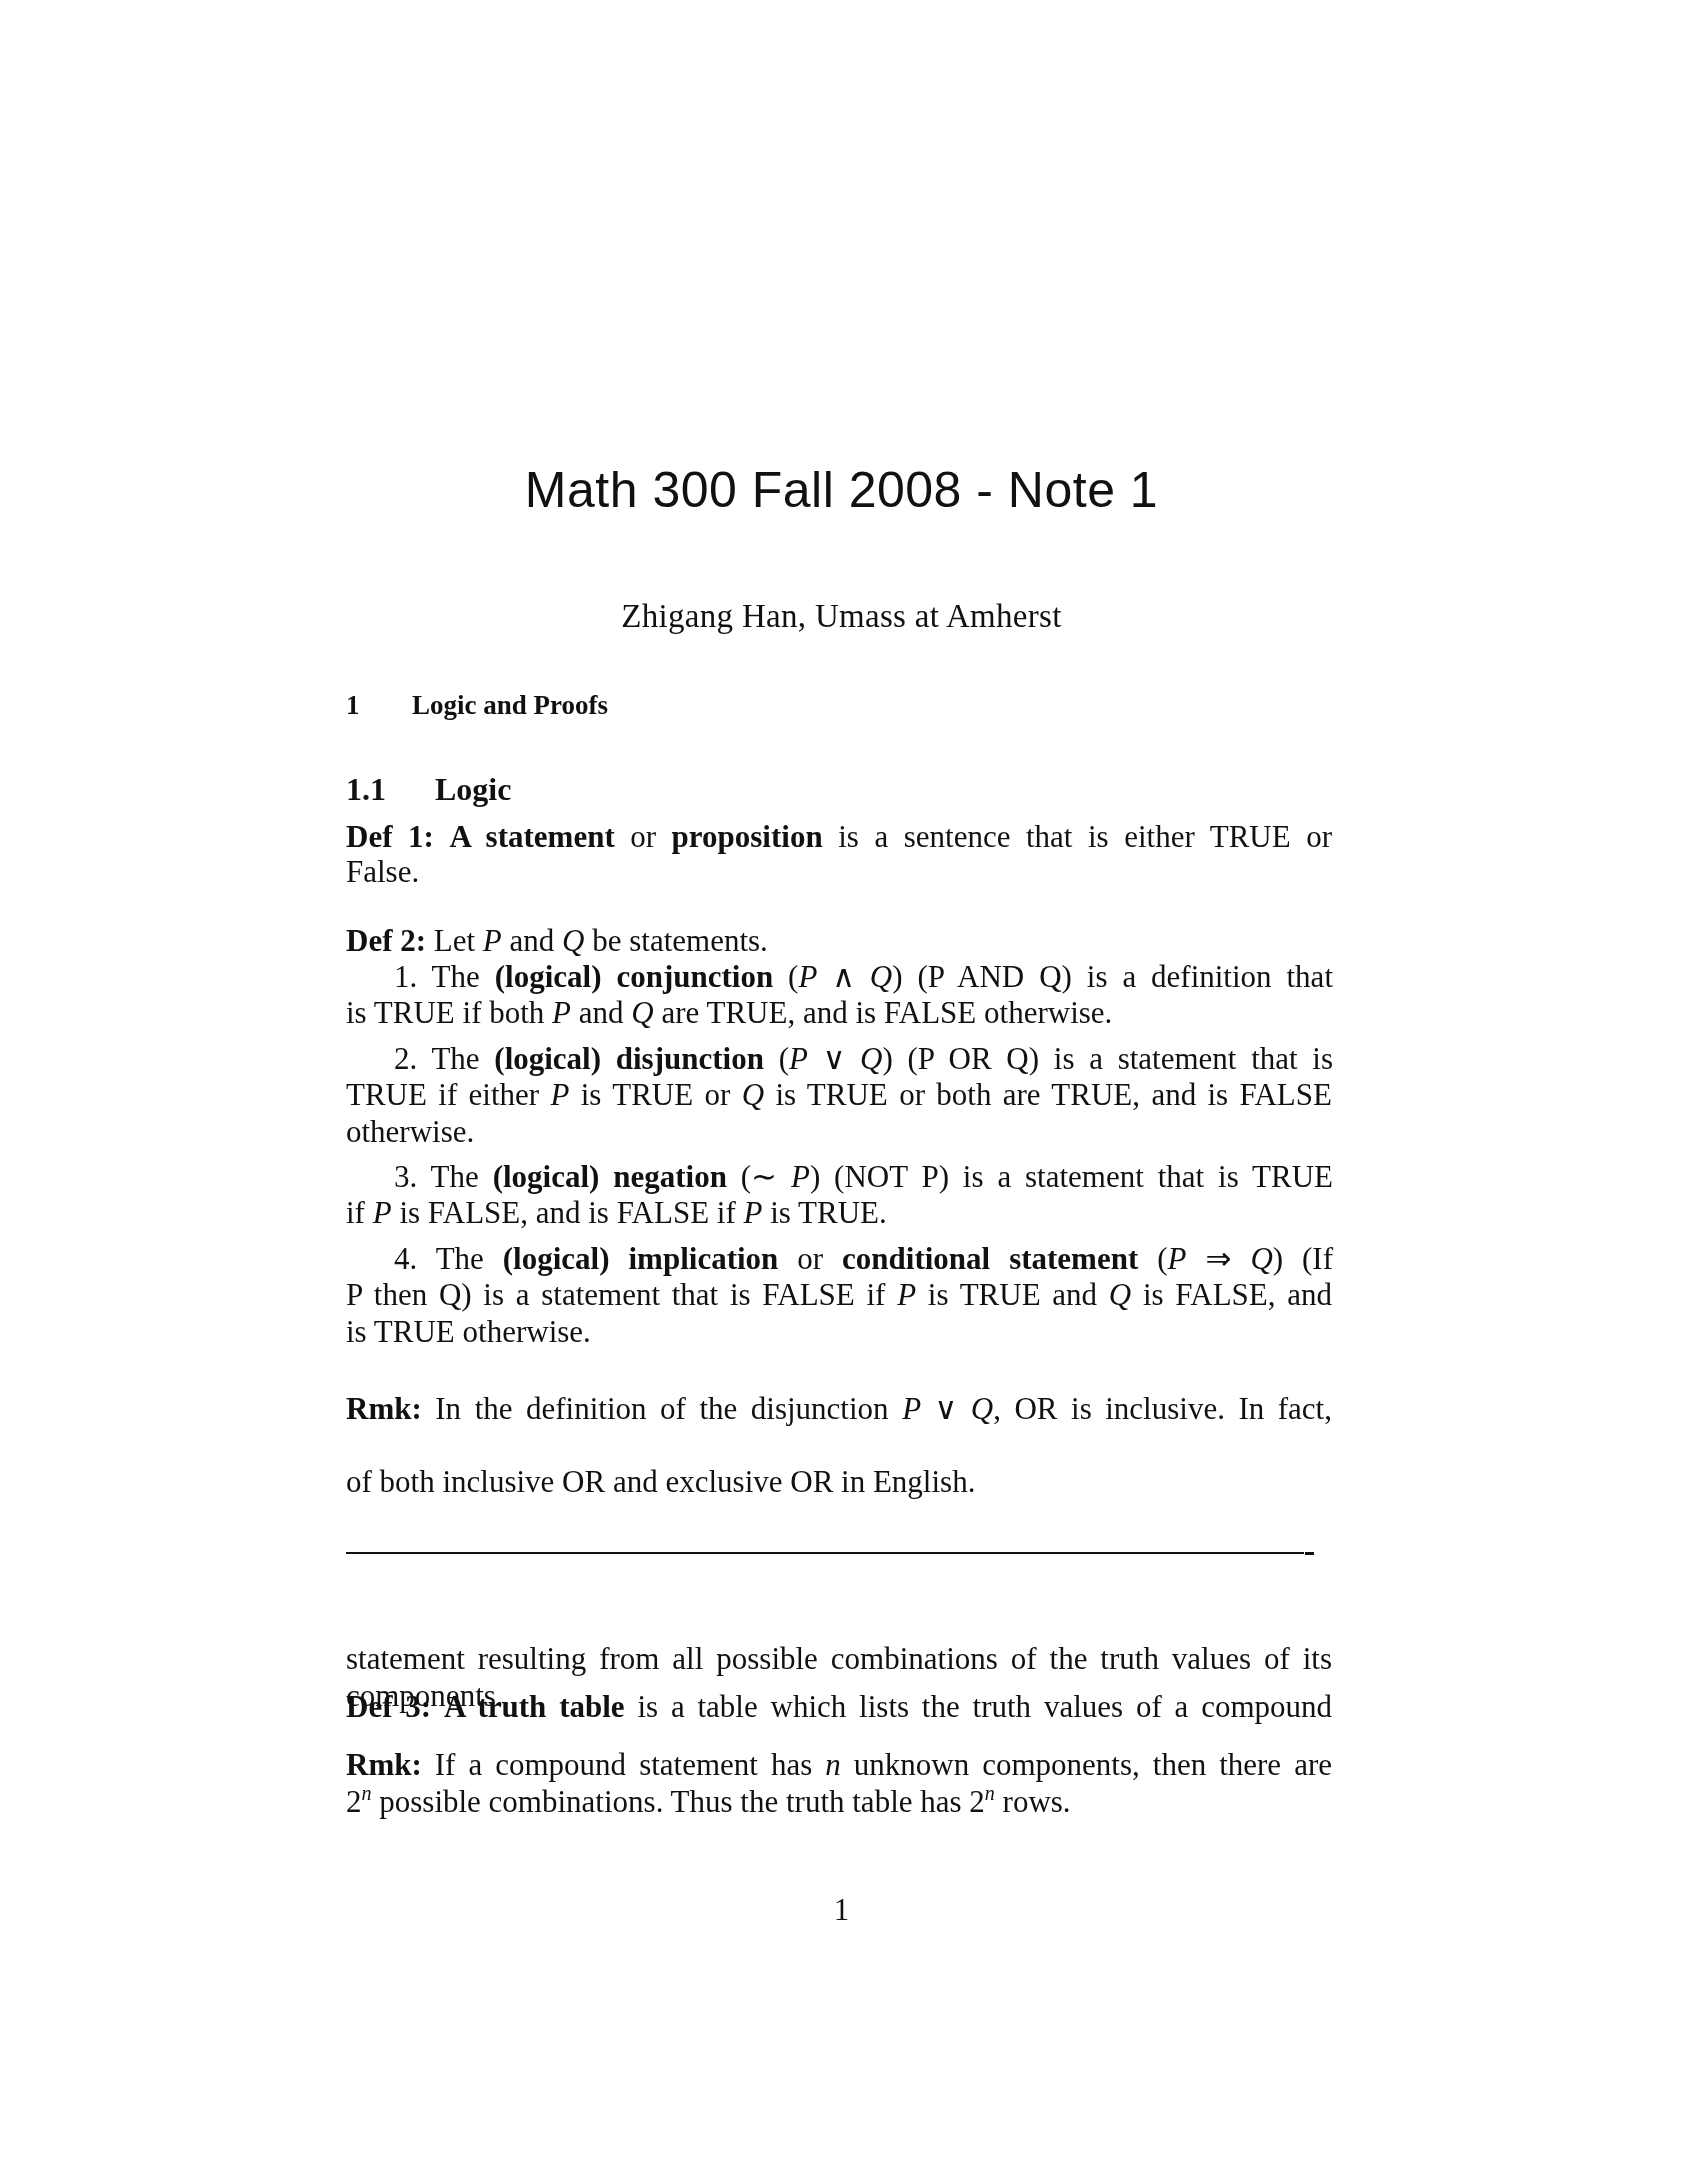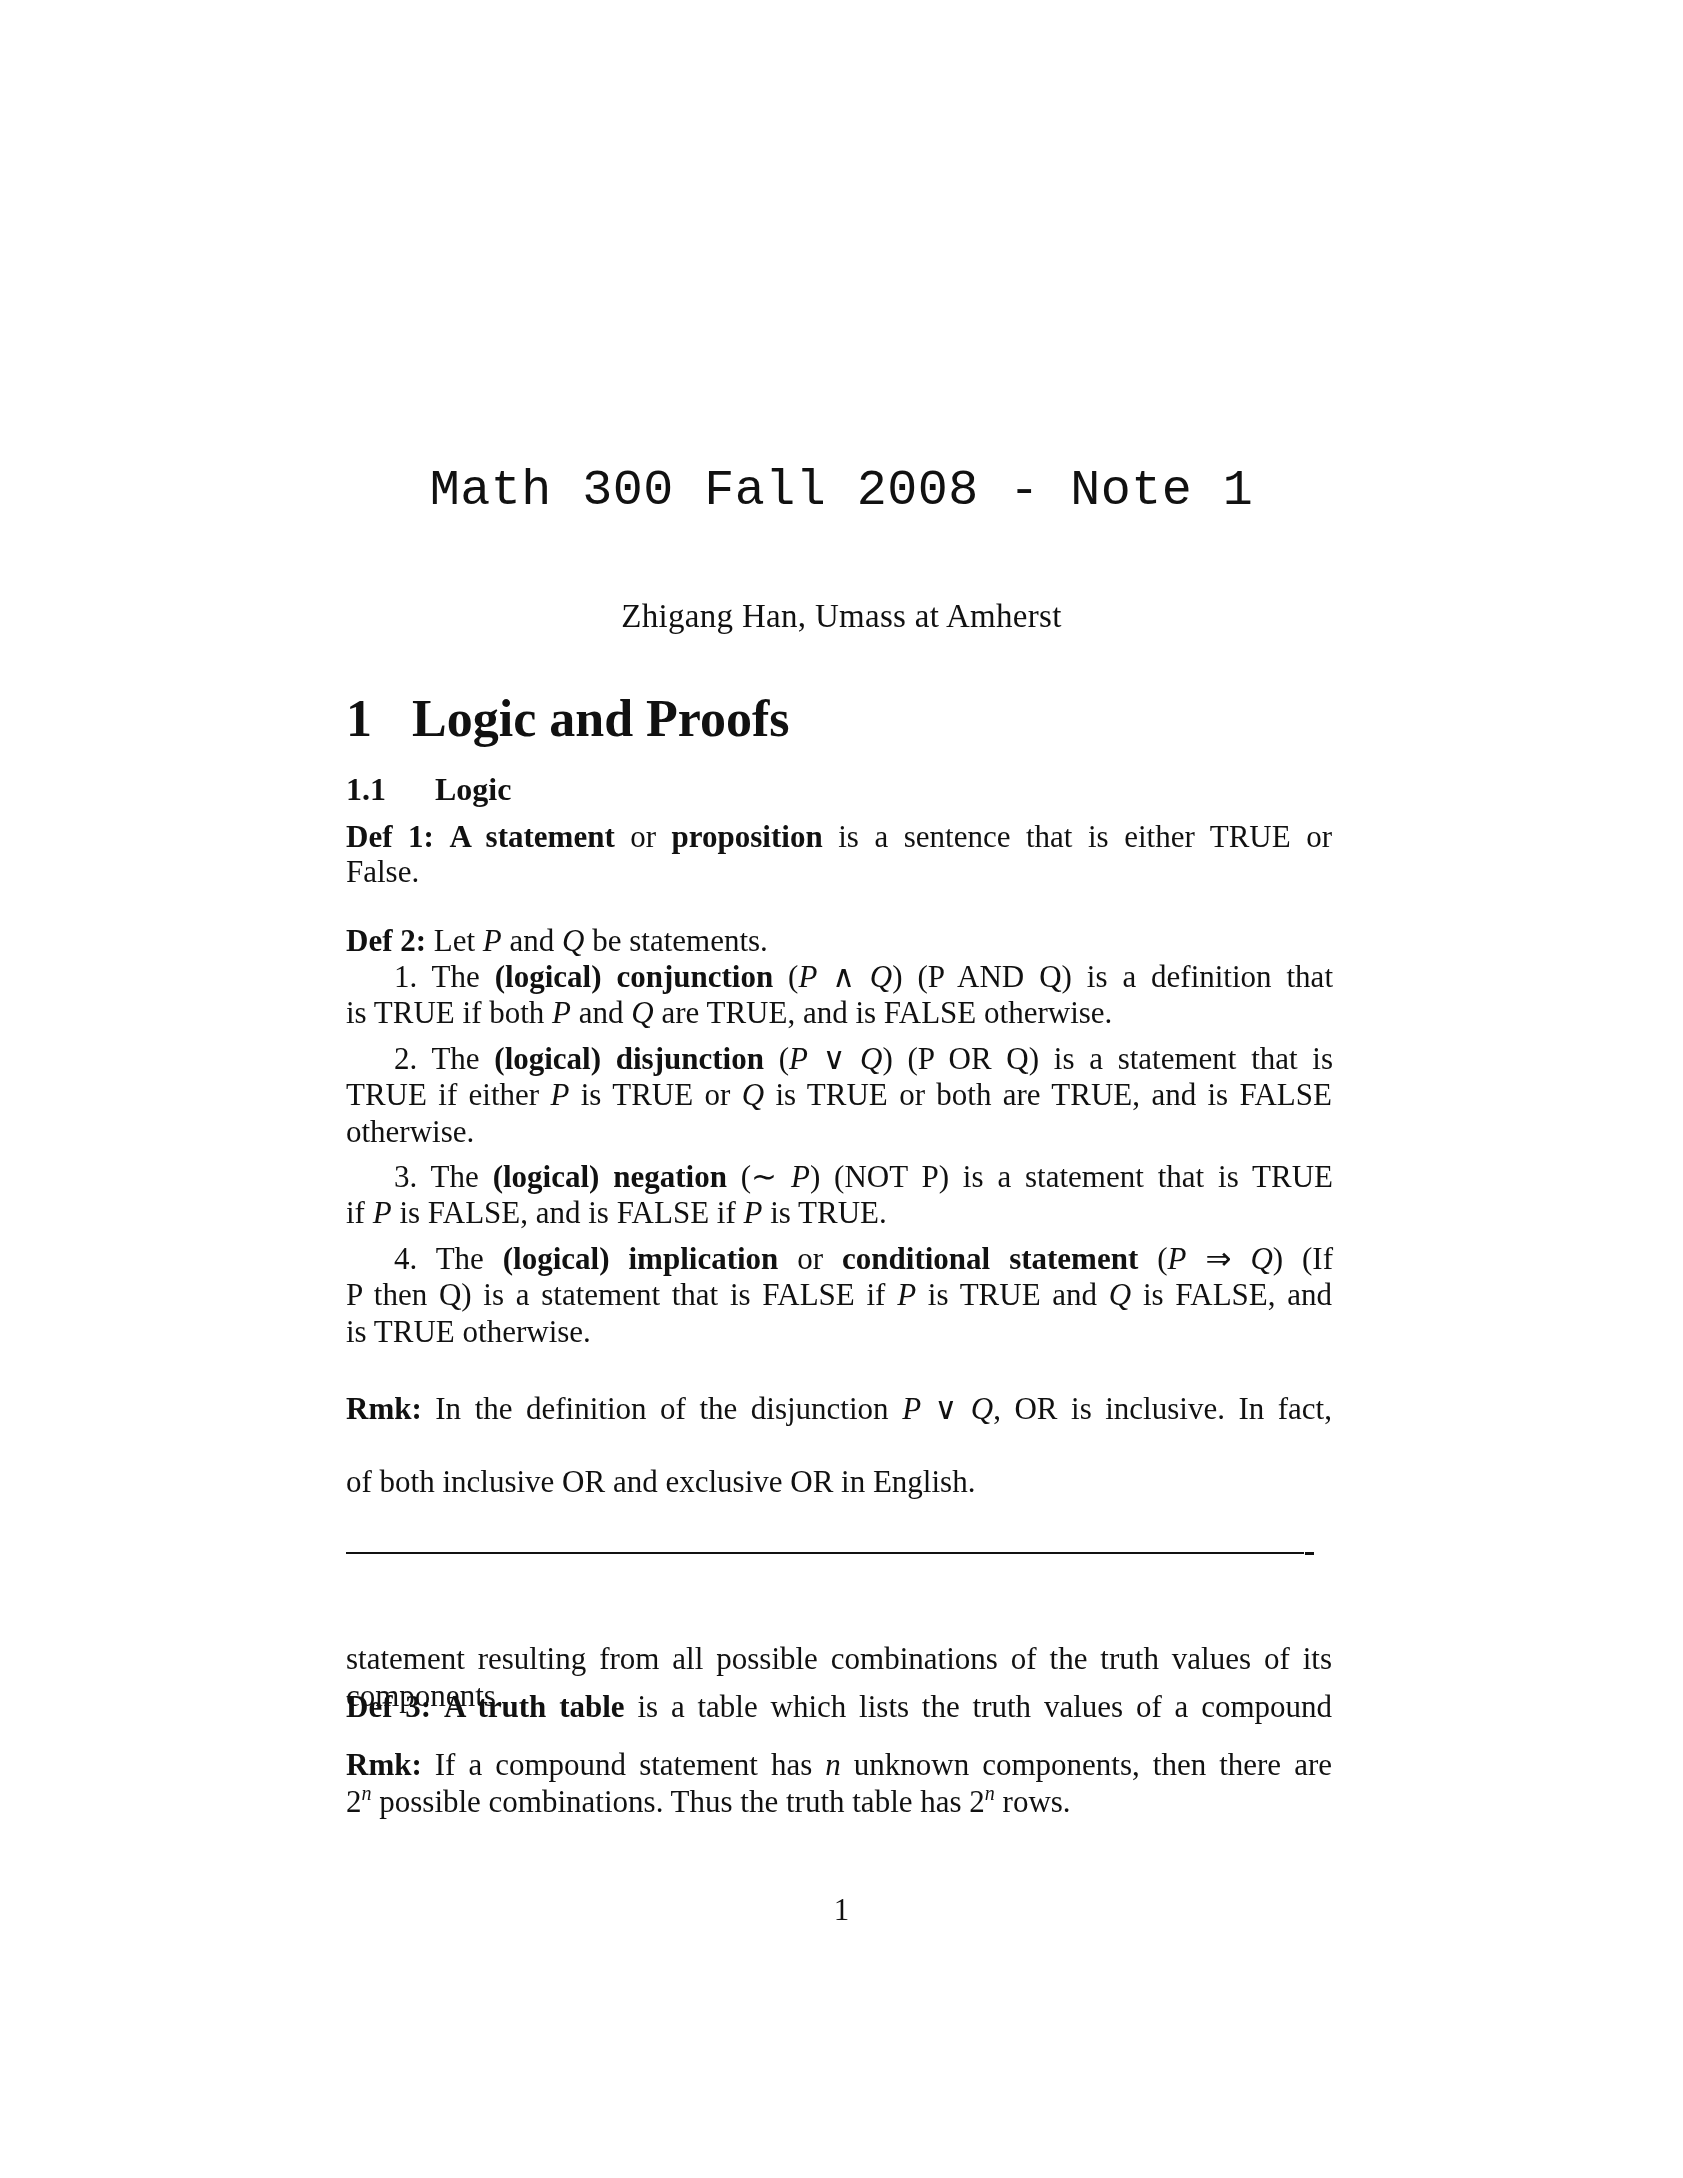--- a/index.html
+++ b/index.html
@@ -1,25 +1,25 @@
 <!DOCTYPE html>
 <html><head>
 <meta charset="utf-8">
 <style>
   html, body { margin: 0; padding: 0; background: #ffffff; }
   body { width: 1683px; height: 2178px; position: relative; overflow: hidden;
          font-family: "DejaVu Serif", "Liberation Serif", serif; color: #111; }
   .page { position: absolute; left: 0; top: 0; width: 1683px; height: 2178px; background: #fff; }
   .title { position: absolute; left: 0; width: 1683px; text-align: center; top: 463px;
-           font-family: Liberation Mono, monospace; font-size: 50px; line-height: 55px; letter-spacing: 0.5px; }
+           font-family: Liberation Sans, sans-serif; font-size: 50px; line-height: 55px; letter-spacing: 0.5px; }
   .author { position: absolute; left: 0; width: 1683px; text-align: center; top: 560px;
             font-family: "Liberation Serif", serif; font-size: 33px; line-height: 40px; letter-spacing: 0.3px; margin-top: 36px; }
   .sec { position: absolute; left: 346px; font-family: "Liberation Serif", serif; font-weight: bold; }
   .sec .num { display: inline-block; }
-  .h1 { top: 683px; font-size: 52px; line-height: 44px; margin-top: 14px; }
+  .h1 { top: 683px; font-size: 27px; line-height: 44px; }
   .h1 .num { width: 66px; }
   .h2 { top: 759px; font-size: 32px; line-height: 36px; margin-top: 12px; }
   .h2 .num { width: 89px; }
   .line { position: absolute; left: 346px; width: 986px; height: 37px;
           font-family: "Liberation Serif", serif; font-size: 31px; line-height: 37px;
           white-space: nowrap; text-align: justify; text-align-last: justify; }
   .line.last { text-align-last: left; }
   .line.indent { padding-left: 48px; width: 939px; }
   b { font-weight: bold; }
   i { font-style: italic; }

